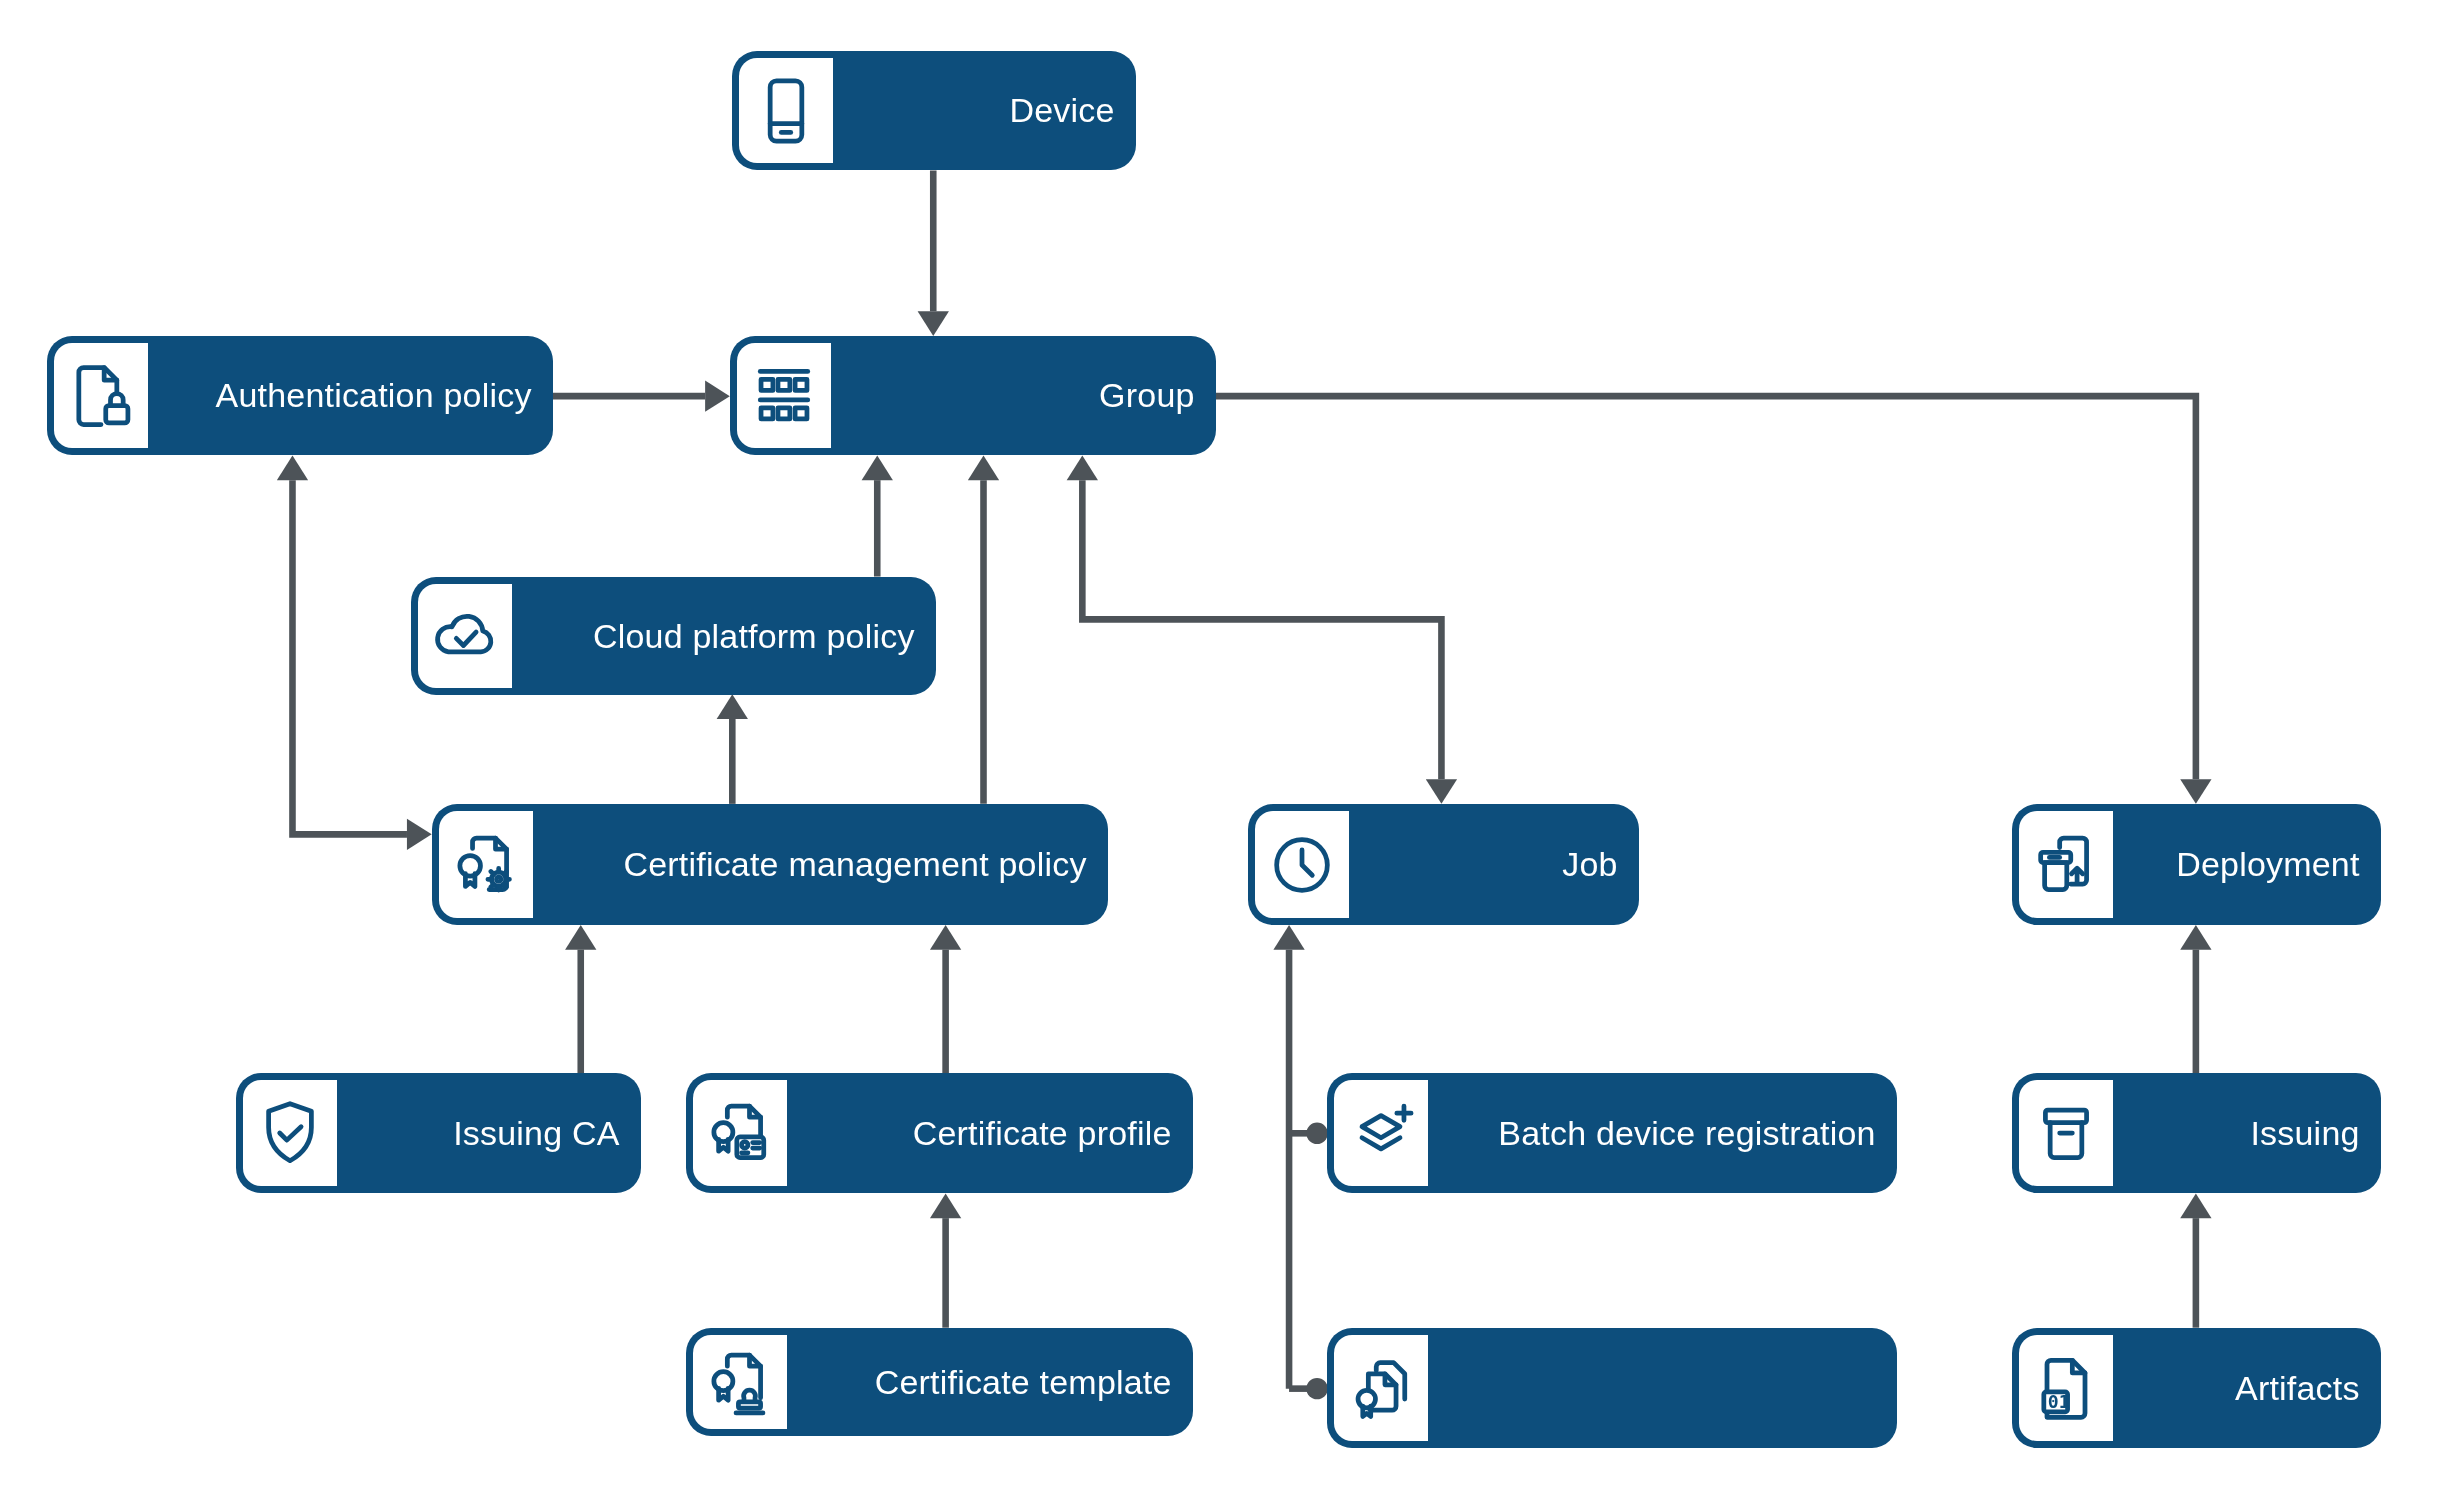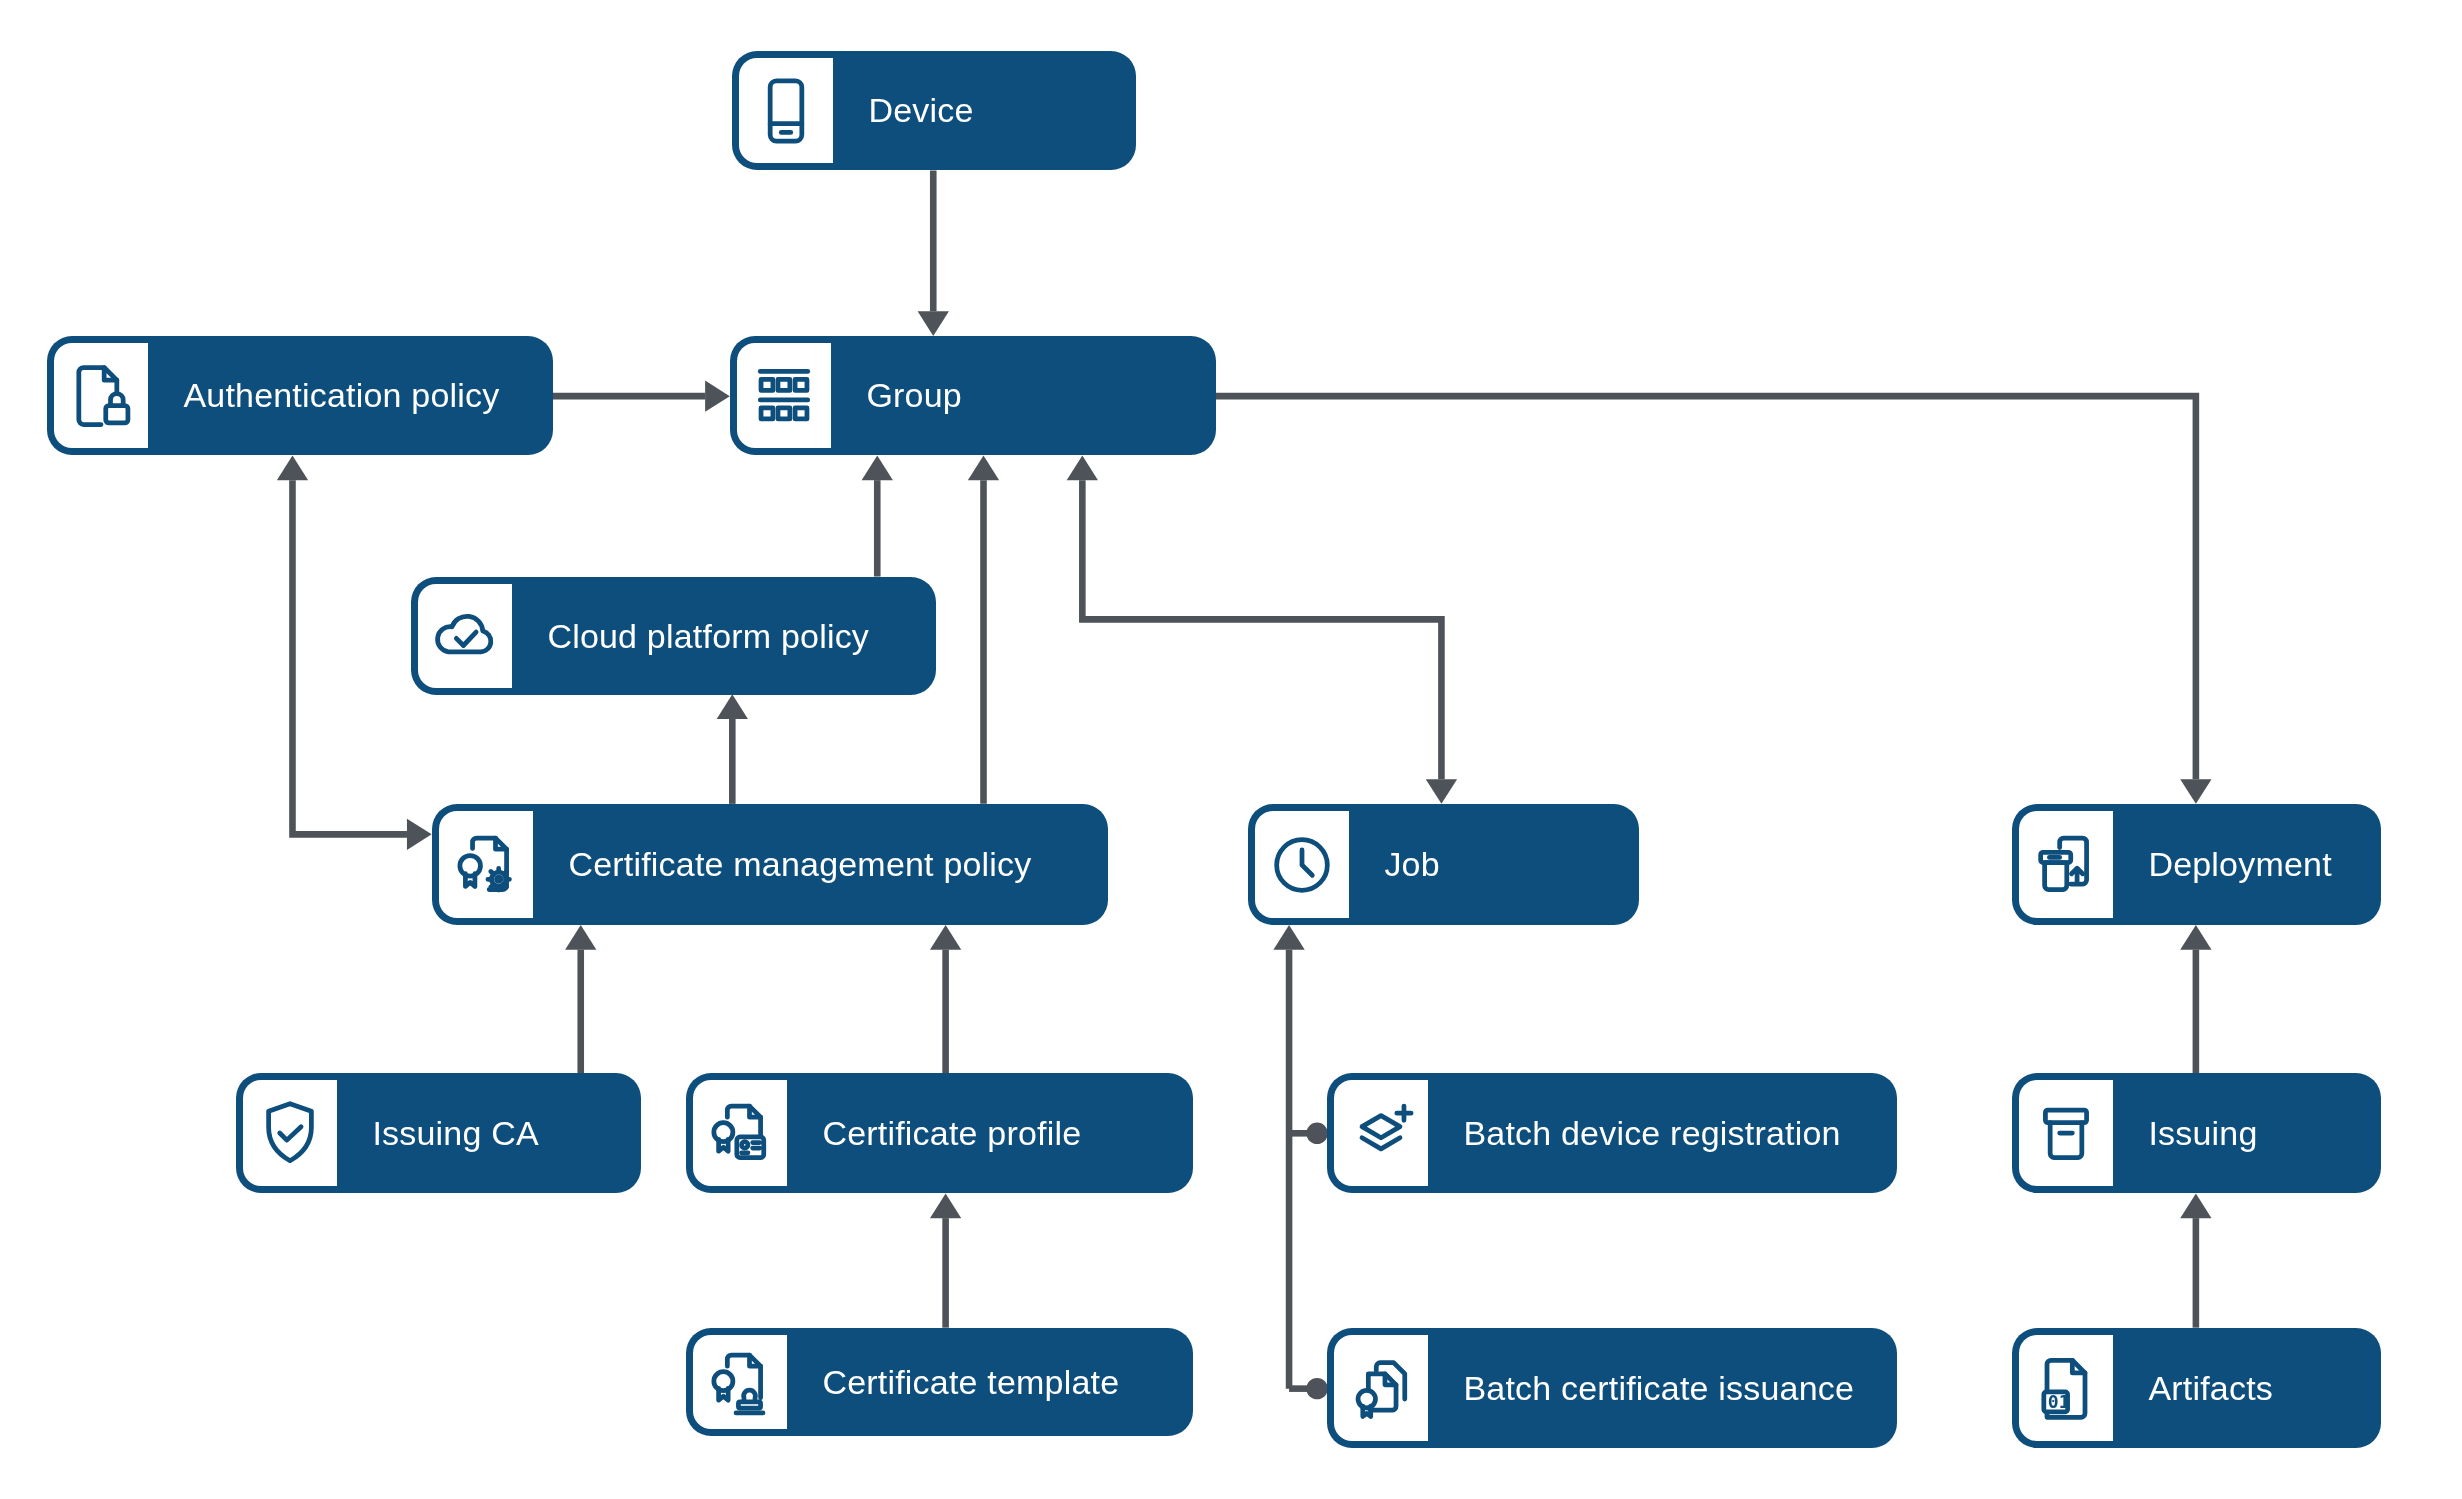--- a/index.html
+++ b/index.html
@@ -5,21 +5,21 @@
   html,body{margin:0;padding:0;background:#ffffff;}
   .canvas{
     position:relative;width:2462px;height:1499px;background:#ffffff;overflow:hidden;
     font-family:"Liberation Sans","DejaVu Sans",sans-serif;
   }
   .edges{position:absolute;left:0;top:0;width:2462px;height:1499px;}
   .edges path{stroke:#4d5358;stroke-width:8;fill:none;}
   .edges polygon,.edges circle{fill:#4d5358;stroke:none;}
   .node{
     position:absolute;background:#0d4e7c;border-radius:25px;
-    display:flex;align-items:stretch;color:#ffffff;
+    display:flex;align-items:stretch;color:#ffffff;justify-content:space-between;
   }
   .icon-panel{
     flex:0 0 94px;margin:7.4px 0 7.4px 7.4px;background:#ffffff;
     border-radius:18px 0 0 18px;display:flex;align-items:center;justify-content:center;
   }
   .icon-panel svg{width:76px;height:76px;display:block;}
   .icon-panel svg *{stroke:#0d4e7c;stroke-width:3;fill:none;stroke-linecap:round;stroke-linejoin:round;}
   .icon-panel svg .fillwhite{fill:#ffffff;}
   .icon-panel svg text{stroke:none !important;fill:#0d4e7c;font-family:"DejaVu Sans Mono","Liberation Mono",monospace;font-weight:bold;font-size:11.5px;}
   .label{
@@ -264,21 +264,20 @@
   <div class="node" style="left:1327px;top:1328px;width:570px;height:120px">
     <span class="icon-panel">
       <svg viewBox="0 0 48 48">
         <path d="M21,13 v-2.5 A2.5,2.5 0 0 1 23.5,8 h8.5 l7,7 v16"></path>
         <path class="fillwhite" d="M16,15 h10.5 l7,7 v13.5 a2.5,2.5 0 0 1 -2.5,2.5 H18.5 a2.5,2.5 0 0 1 -2.5,-2.5 z"></path>
         <path d="M26.5,15 v7 h7"></path>
         <circle class="fillwhite" cx="15" cy="31" r="5.5"></circle>
         <path d="M12.5,35.5 v6.5 l2.5,-2 2.5,2 v-6.5"></path>
       </svg>
     </span>
-    <span class="label">Batch certificate issuance</span>
   </div>
 
   <div class="node" style="left:2012px;top:1328px;width:369px;height:120px">
     <span class="icon-panel">
       <svg viewBox="0 0 48 48">
         <path d="M12,42.5 V9 a2.5,2.5 0 0 1 2.5,-2.5 H28 l8,8 V40 a2.5,2.5 0 0 1 -2.5,2.5 z"></path>
         <path d="M28,6.5 v8 h8"></path>
         <rect class="fillwhite" x="10" y="26.5" width="15" height="12.5" rx="1.5"></rect>
         <text x="12.5" y="36.8">01</text>
       </svg>

